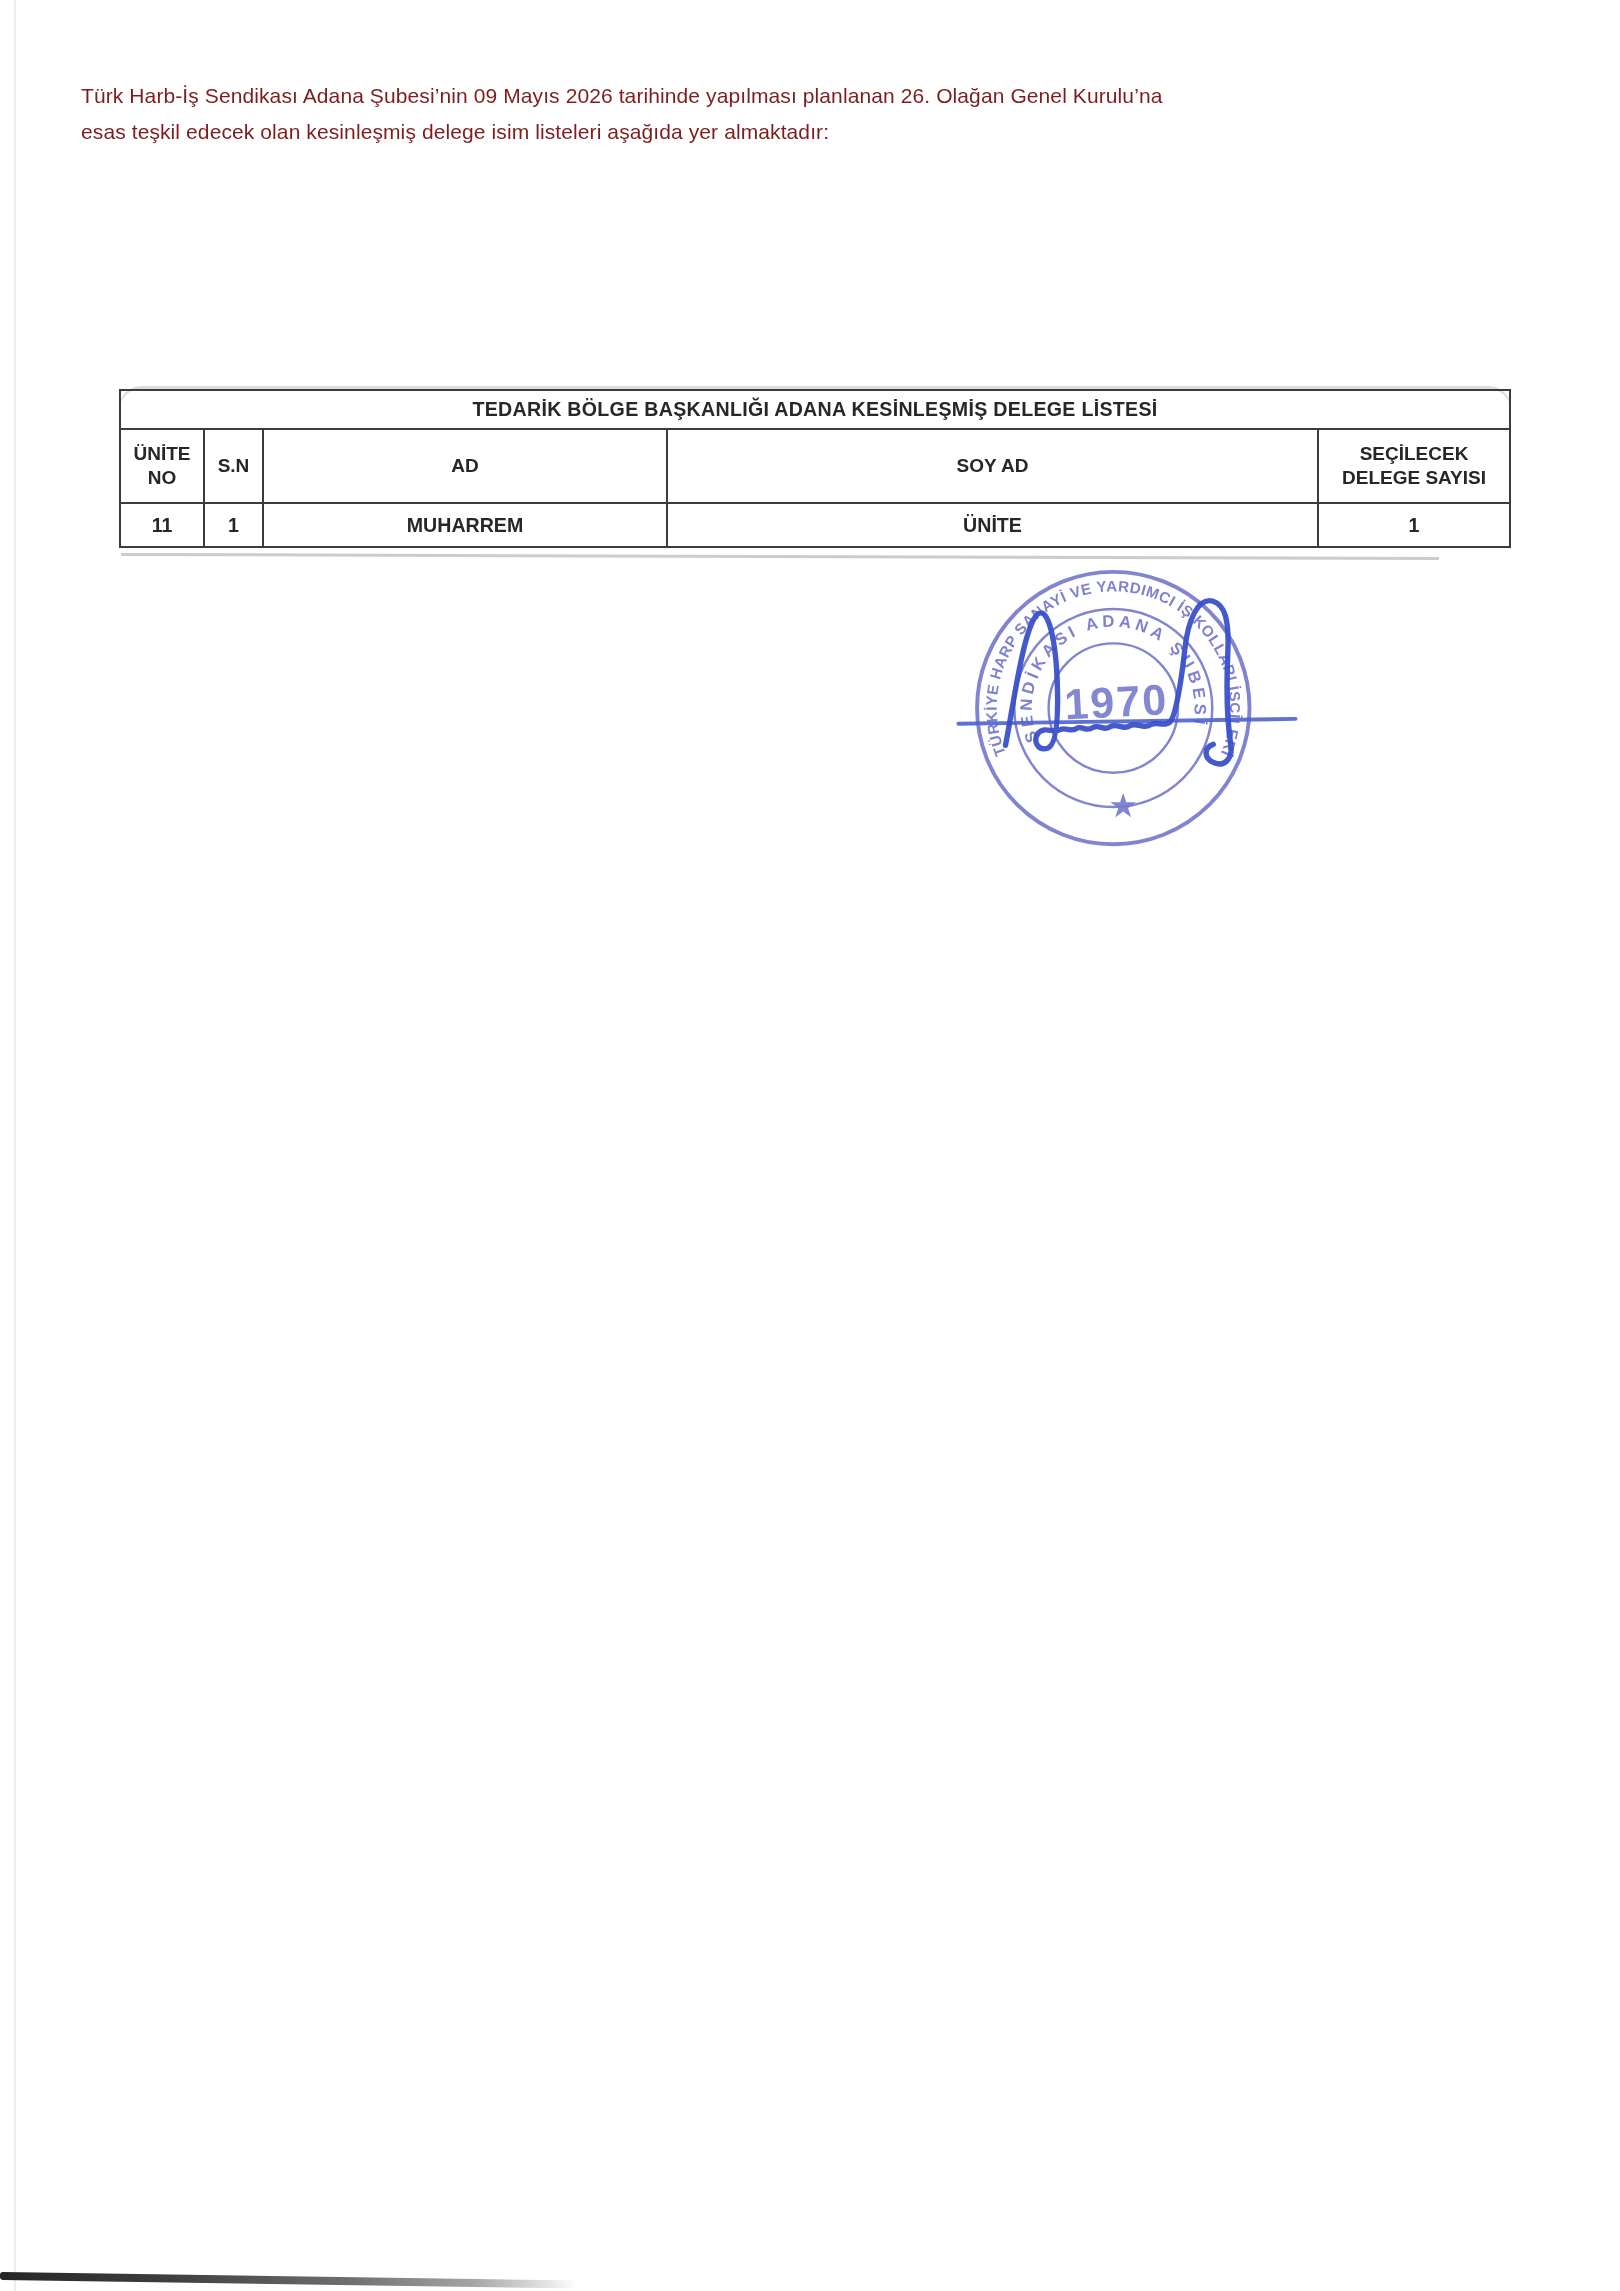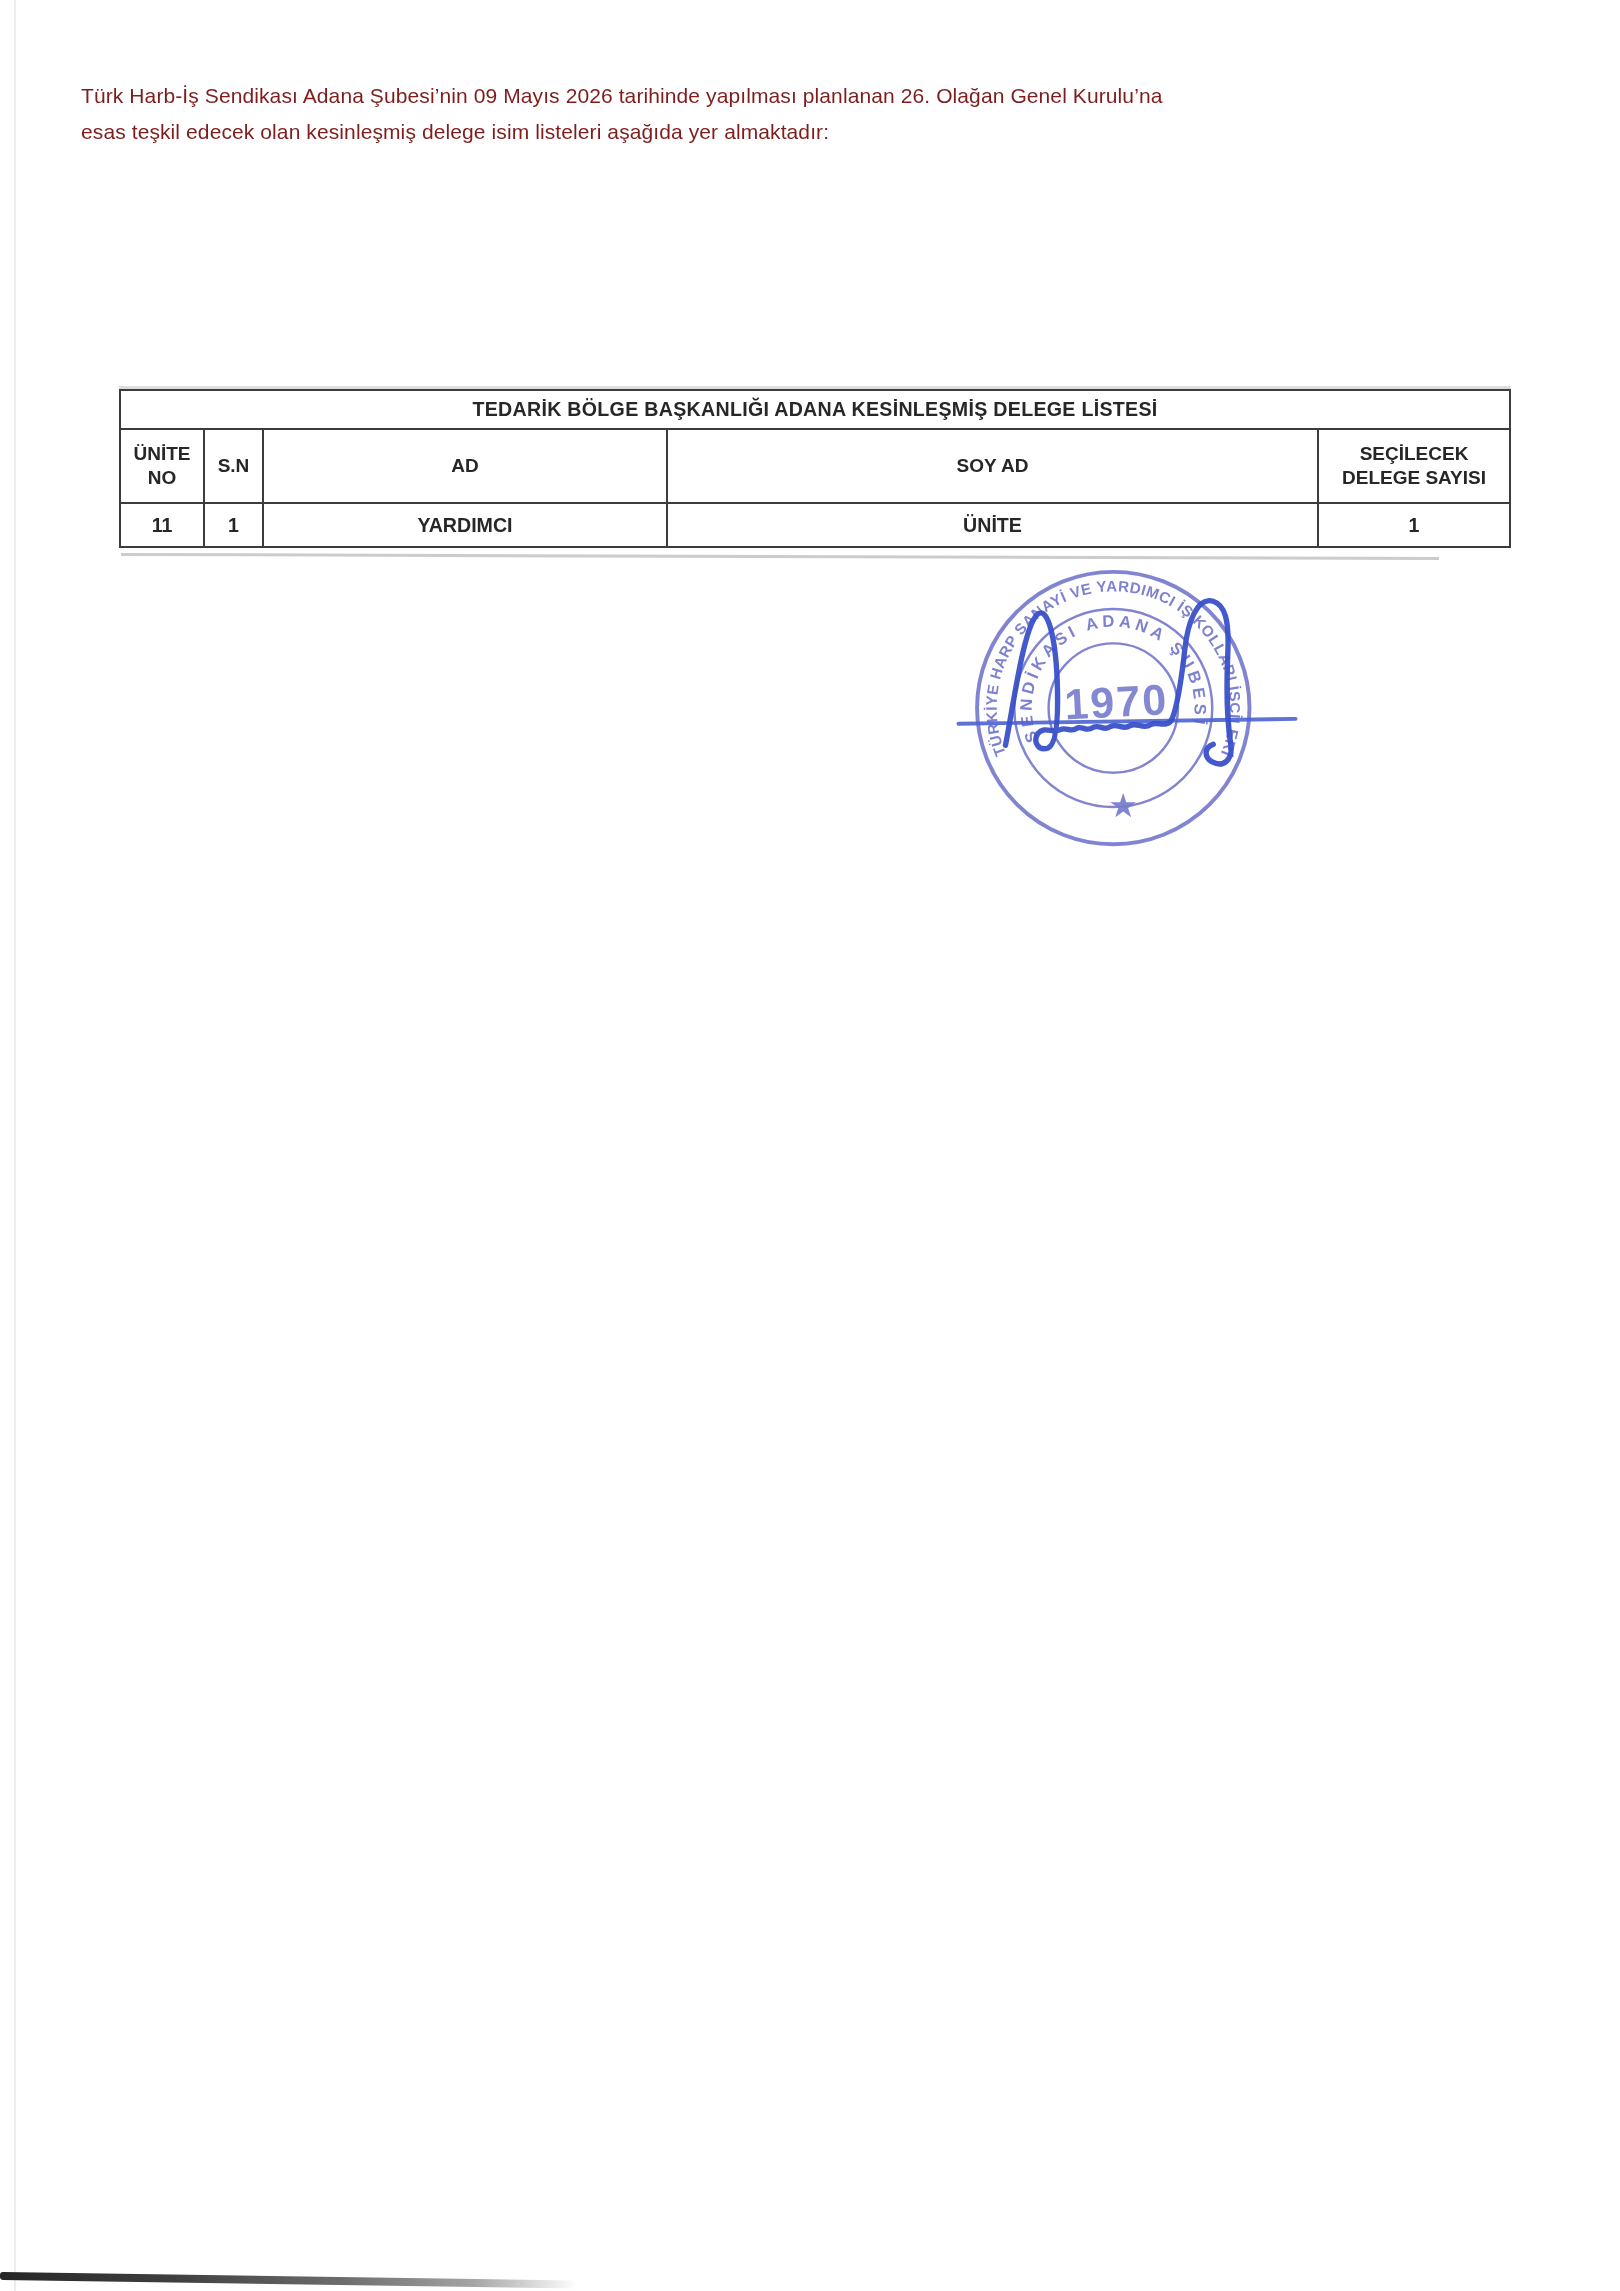--- a/index.html
+++ b/index.html
@@ -23,20 +23,21 @@
   }
   .intro {
     position:absolute; left:81px; top:78px; width:1235px;
     font-size:21px; line-height:36px; color:#7f1d1d;
     letter-spacing:0.1px;
   }
   .delegate-table {
     position:absolute; left:119px; top:389px; width:1390px;
     border-collapse:collapse; table-layout:fixed;
     box-shadow:0 -2.9px 0 rgba(130,130,130,0.28);
+    border-radius:22px;
   }
   .delegate-table td, .delegate-table th {
     border:2px solid #3c3c3c;
     text-align:center; vertical-align:middle;
     color:#272727;
   }
   .title-cell { height:39px; font-weight:bold; font-size:19.6px; letter-spacing:0.3px; }
   .header-row th { height:74px; font-weight:bold; font-size:19px; line-height:24.5px; padding:0 7.8px; }
   .data-row td { height:44px; font-size:19.6px;font-weight:bold; }
   .table-ghost-line {
@@ -72,21 +73,21 @@
     <tr class="header-row">
       <th>ÜNİTE NO</th>
       <th>S.N</th>
       <th>AD</th>
       <th>SOY AD</th>
       <th>SEÇİLECEK DELEGE SAYISI</th>
     </tr>
     <tr class="data-row">
       <td>11</td>
       <td>1</td>
-      <td>YARDIMCI</td>
+      <td>MUHARREM</td>
       <td>ÜNİTE</td>
       <td>1</td>
     </tr>
   </tbody>
 </table>
 <div class="table-ghost-line"></div>
 
 <div class="stamp-wrap">
   <svg width="392" height="304" viewBox="0 0 400 310" xmlns="http://www.w3.org/2000/svg">
     <defs>

